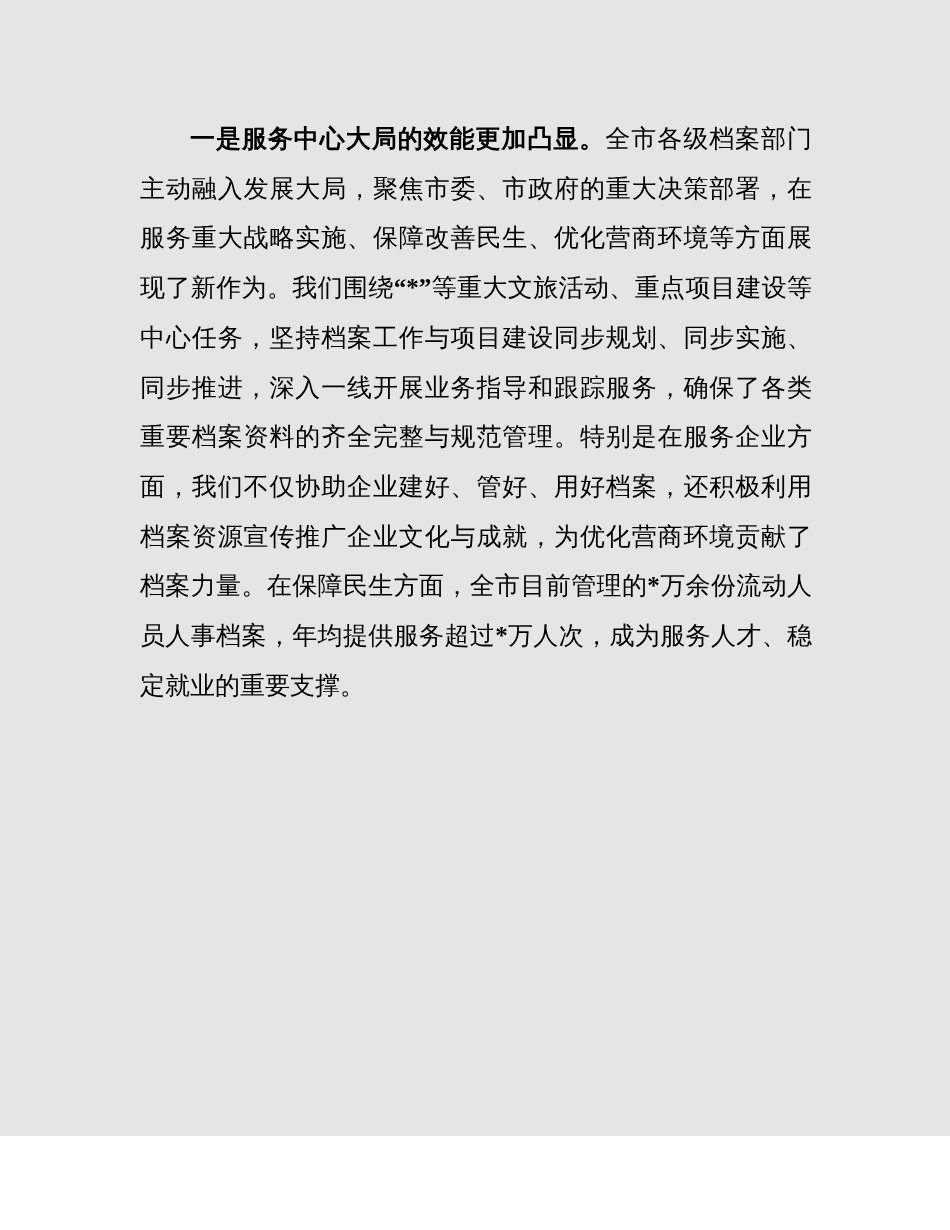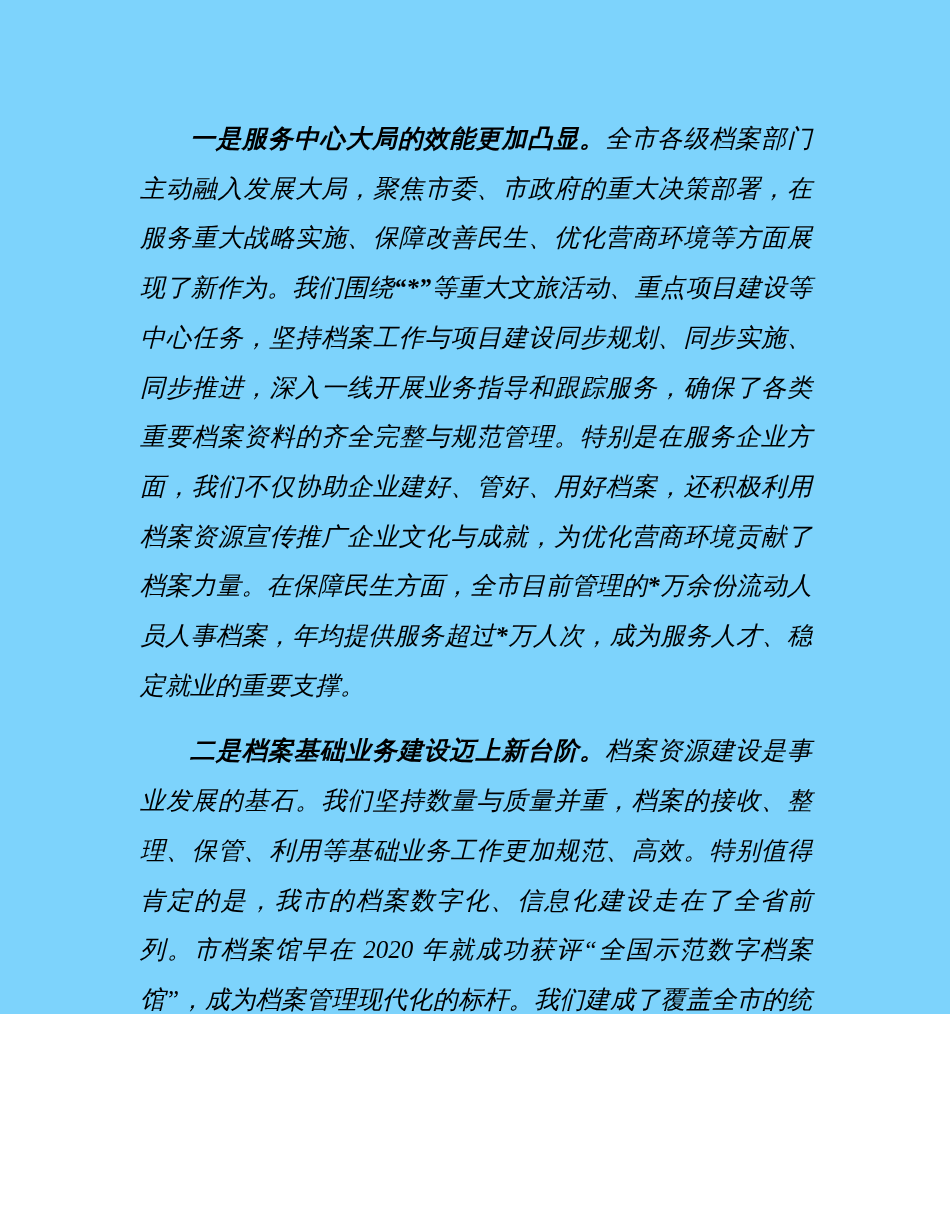--- a/index.html
+++ b/index.html
@@ -3,24 +3,23 @@
 <meta charset="utf-8">
 <style>
   html, body {
     margin: 0;
     padding: 0;
     background: #ffffff;
   }
   .page {
     position: relative;
     width: 950px;
-    height: 1014px;
-    background: #7dd3fc;
+    height: 1136px;
+    background: #e5e5e5;
     overflow: hidden;
-    font-style: italic;
   }
   .content {
     position: absolute;
     top: 114px;
     left: 140px;
     width: 672px;
   }
   .para {
     margin: 0;
     padding: 0;
@@ -43,15 +42,14 @@
   .run-bold {
     font-weight: 700;
   }
 </style>
 </head>
 <body>
 
 <div class="page">
   <div class="content">
     <p class="para"><span class="run run-heading">一是服务中心大局的效能更加凸显。</span><span class="run run-normal">全市各级档案部门主动融入发展大局，聚焦市委、市政府的重大决策部署，在服务重大战略实施、保障改善民生、优化营商环境等方面展现了新作为。我们围绕</span><span class="run run-bold">“*”</span><span class="run run-normal">等重大文旅活动、重点项目建设等中心任务，坚持档案工作与项目建设同步规划、同步实施、同步推进，深入一线开展业务指导和跟踪服务，确保了各类重要档案资料的齐全完整与规范管理。特别是在服务企业方面，我们不仅协助企业建好、管好、用好档案，还积极利用档案资源宣传推广企业文化与成就，为优化营商环境贡献了档案力量。在保障民生方面，全市目前管理的</span><span class="run run-bold">*</span><span class="run run-normal">万余份流动人员人事档案，年均提供服务超过</span><span class="run run-bold">*</span><span class="run run-normal">万人次，成为服务人才、稳定就业的重要支撑。</span></p>
-    <p class="para"><span class="run run-heading">二是档案基础业务建设迈上新台阶。</span><span class="run run-normal">档案资源建设是事业发展的基石。我们坚持数量与质量并重，档案的接收、整理、保管、利用等基础业务工作更加规范、高效。特别值得肯定的是，我市的档案数字化、信息化建设走在了全省前列。市档案馆早在 2020 年就成功获评“全国示范数字档案馆”，成为档案管理现代化的标杆。我们建成了覆盖全市的统一档案管理利用共享平台，实现了市、区、乡三级数字资源的区域共享。市</span></p>
   </div>
 </div>
 
 </body></html>

